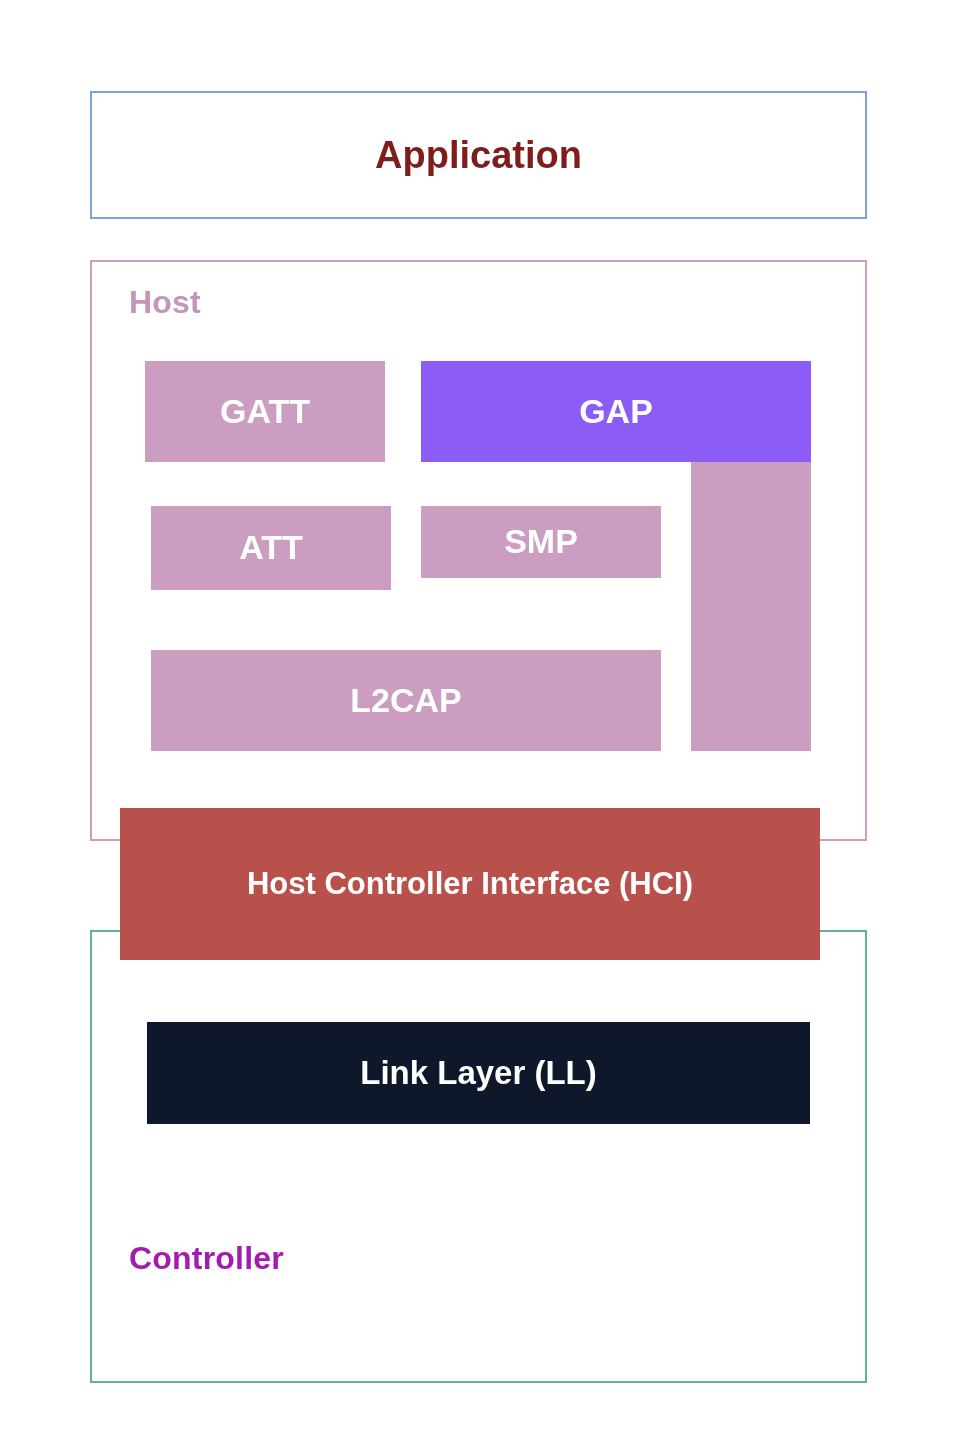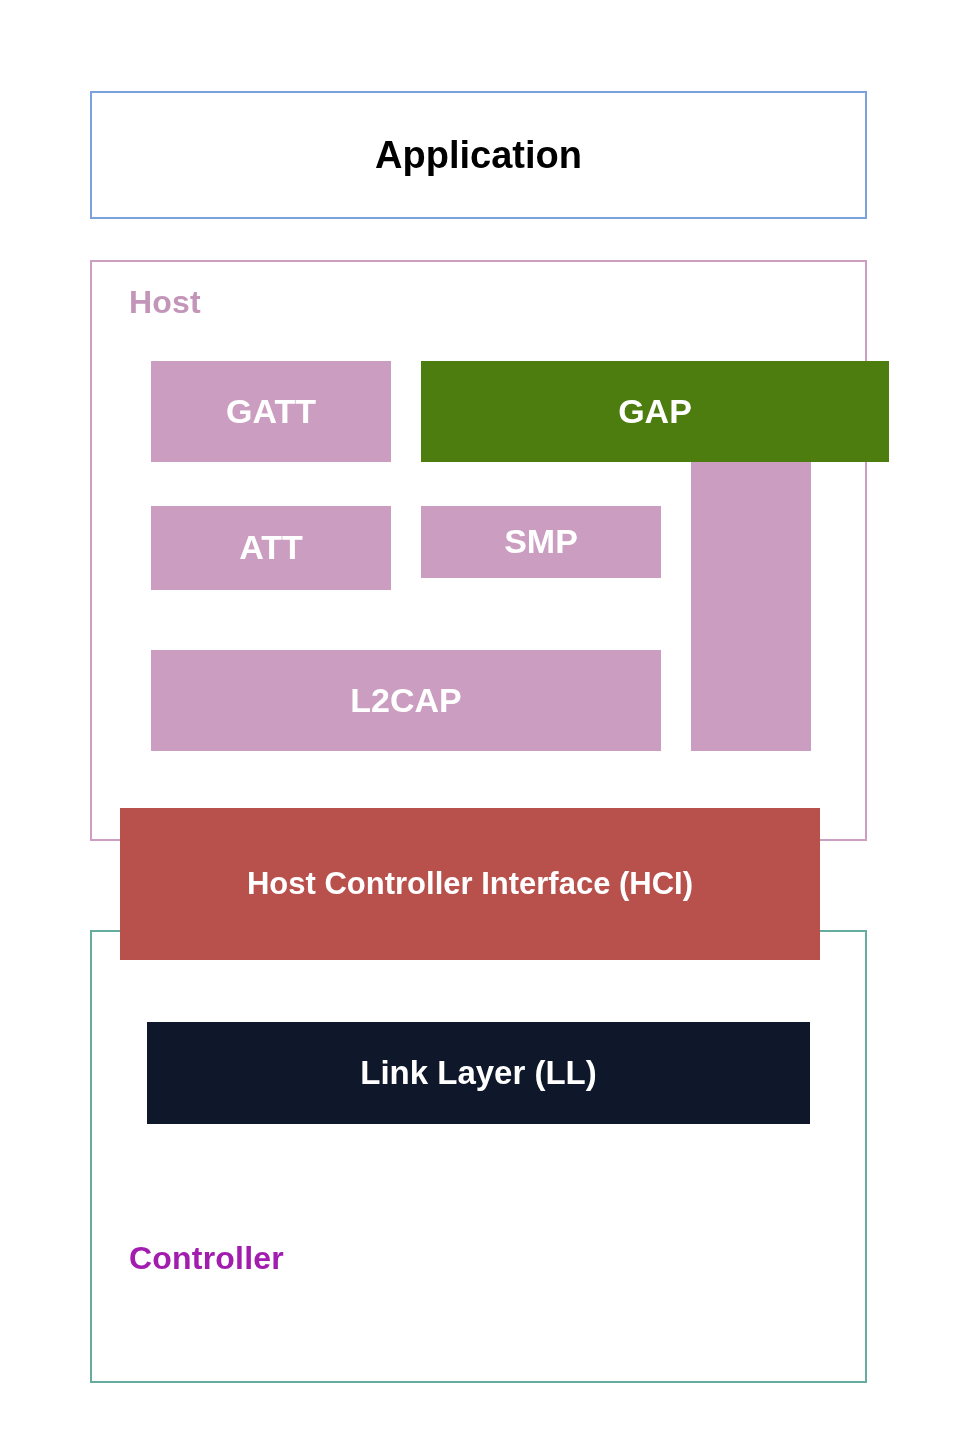--- a/index.html
+++ b/index.html
@@ -82,42 +82,42 @@
   
   .app-title {
     position: absolute;
     left: 90px;
     top: 91px;
     width: 777px;
     height: 128px;
     display: flex;
     align-items: center;
     justify-content: center;
-    color: #000000;
+    color: #7f1d1d;
     font-size: 38px;
     font-weight: bold;
   }
 
   
   .host-block {
     background: #CB9EC1;
     font-size: 34px;
   }
-  .block-gatt  { left: 151px; top: 361px; width: 240px; height: 101px; }
+  .block-gatt  { left: 145px; top: 361px; width: 240px; height: 101px; }
   .block-att   { left: 151px; top: 506px; width: 240px; height: 84px; }
   .block-l2cap { left: 151px; top: 650px; width: 510px; height: 101px; }
   .block-smp   { left: 421px; top: 506px; width: 240px; height: 72px; }
 
   
   .block-gap-top {
     left: 421px;
     top: 361px;
-    width: 468px;
+    width: 390px;
     height: 101px;
-    background: #4d7c0f;
+    background: #8b5cf6;
     font-size: 34px;
   }
   .block-gap-col {
     position: absolute;
     left: 691px;
     top: 461px;
     width: 120px;
     height: 290px;
     background: #CB9EC1;
   }

